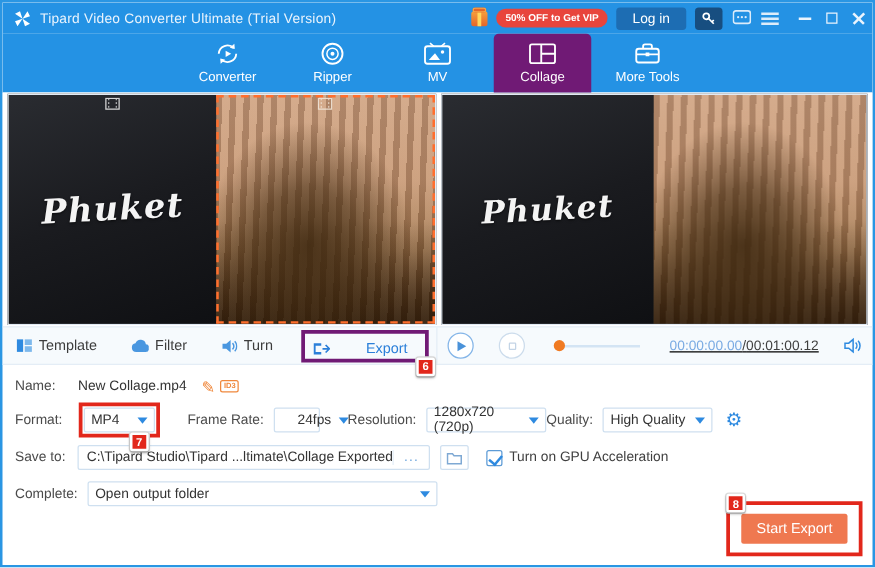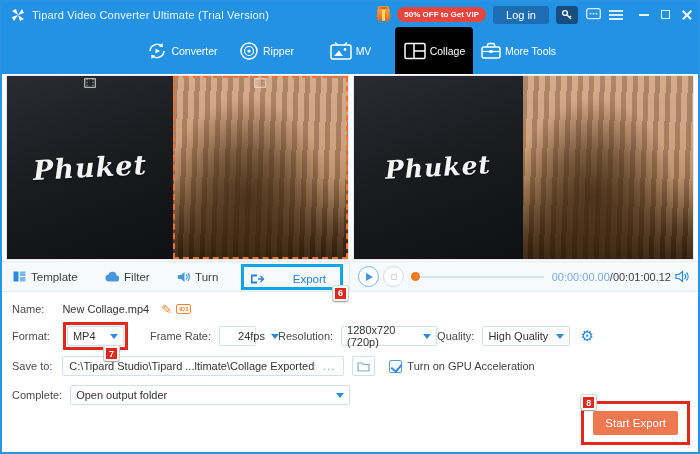--- a/index.html
+++ b/index.html
@@ -23,22 +23,22 @@
   .burger:before { content:""; position:absolute; left:0; right:0; top:2px; height:2px; background:#dcecfa; }
   .winctl { display:flex; align-items:center; gap:12px; margin-left:8px; }
   .min { width:10px; height:2px; background:#eaf4fd; }
   .max { width:9px; height:9px; border:1.5px solid #eaf4fd; }
   .cls { position:relative; width:10px; height:10px; }
   .cls:before,.cls:after { content:""; position:absolute; left:-1px; top:4px; width:12px; height:1.6px; background:#eaf4fd; }
   .cls:before { transform:rotate(45deg);} .cls:after { transform:rotate(-45deg);}
 
   
   .nav { height:47px; background:#2492e4; display:flex; justify-content:center; gap:6px; }
-  .navtab { width:78px; display:flex; flex-direction:row; align-items:center; justify-content:center; gap:3px; color:#fff; cursor:pointer; }
-  .navtab.active { background:#000000; border-radius:4px 4px 0 0; }
+  .navtab { width:78px; display:flex; flex-direction:column; align-items:center; justify-content:center; gap:3px; color:#fff; cursor:pointer; }
+  .navtab.active { background:#701a75; border-radius:4px 4px 0 0; }
   .navtab .lbl { font-size:10.5px; }
   .navtab svg { display:block; }
 
   
   .panels { display:flex; gap:4px; padding:1px 4px; background:#fff; }
   .panel { height:185px; border:1px solid #e1eaf4; display:flex; background:#0c0d0f; overflow:hidden; position:relative; }
   .panel.left { width:343px; }
   .panel.right { width:342px; }
   .cell { position:relative; height:100%; }
   .cell.dark { background:linear-gradient(160deg,#2a2c31 0%,#1a1b1f 50%,#0f1013 100%); display:flex; align-items:center; justify-content:center; }
@@ -48,22 +48,22 @@
       linear-gradient(180deg, rgba(0,0,0,0) 55%, rgba(35,18,4,.6) 100%),
       repeating-linear-gradient(92deg, rgba(96,58,26,.28) 0 5px, rgba(236,198,158,.25) 5px 11px),
       linear-gradient(180deg,#cda387 0%,#c39677 38%,#96704c 68%,#593f24 88%,#3c2a16 100%); }
   .cell.selected { outline:2px dashed #ff6f2e; outline-offset:-2px; }
   .filmicon { position:absolute; top:2px; left:50%; transform:translateX(-50%); opacity:.9; }
 
   
   .strip { height:31px; background:#f6fafd; border-top:1px solid #e4edf6; border-bottom:1px solid #e4edf6; display:flex; align-items:stretch; }
   .strip-left { width:348px; display:flex; align-items:center; border-right:1px solid #e4edf6; padding:0 6px; justify-content:space-between; }
   .ttab { display:flex; align-items:center; gap:5px; font-size:11.5px; color:#3c3c3c; cursor:pointer; padding:3px 5px; }
-  .ttab.export { color:#2b7fd9; position:relative; border:3px solid #0ea5e9; padding:6px 14px 2px 6px;gap:29px; }
-  .strip-right { flex:1; display:flex; align-items:center; padding:0 8px; gap:4px; }
+  .ttab.export { color:#2b7fd9; position:relative; border:3px solid #701a75; padding:6px 14px 2px 6px;gap:29px; }
+  .strip-right { flex:1; display:flex; align-items:center; padding:0 8px; gap:20px;text-decoration:underline; }
   .circbtn { width:21px; height:21px; border-radius:50%; border:1px solid #84b5e8; display:flex; align-items:center; justify-content:center; background:#fff; cursor:pointer; }
   .circbtn.stop { border-color:#ccdcec; }
   .tri { width:0; height:0; border-left:7px solid #4a92d9; border-top:4.5px solid transparent; border-bottom:4.5px solid transparent; margin-left:2px; }
   .sq { width:6px; height:6px; border:1.5px solid #c3d4e6; border-radius:1px; }
   .slider { position:relative; flex:1; height:2px; background:#d3e4f4; margin:0 4px; }
   .knob { position:absolute; left:-1px; top:-3.5px; width:9px; height:9px; border-radius:50%; background:#f07a22; }
   .time { font-size:11px; white-space:nowrap; }
   .time .cur { color:#7aabе3; color:#7aabe3; } .time .tot { color:#3f3f3f; }
 
   

